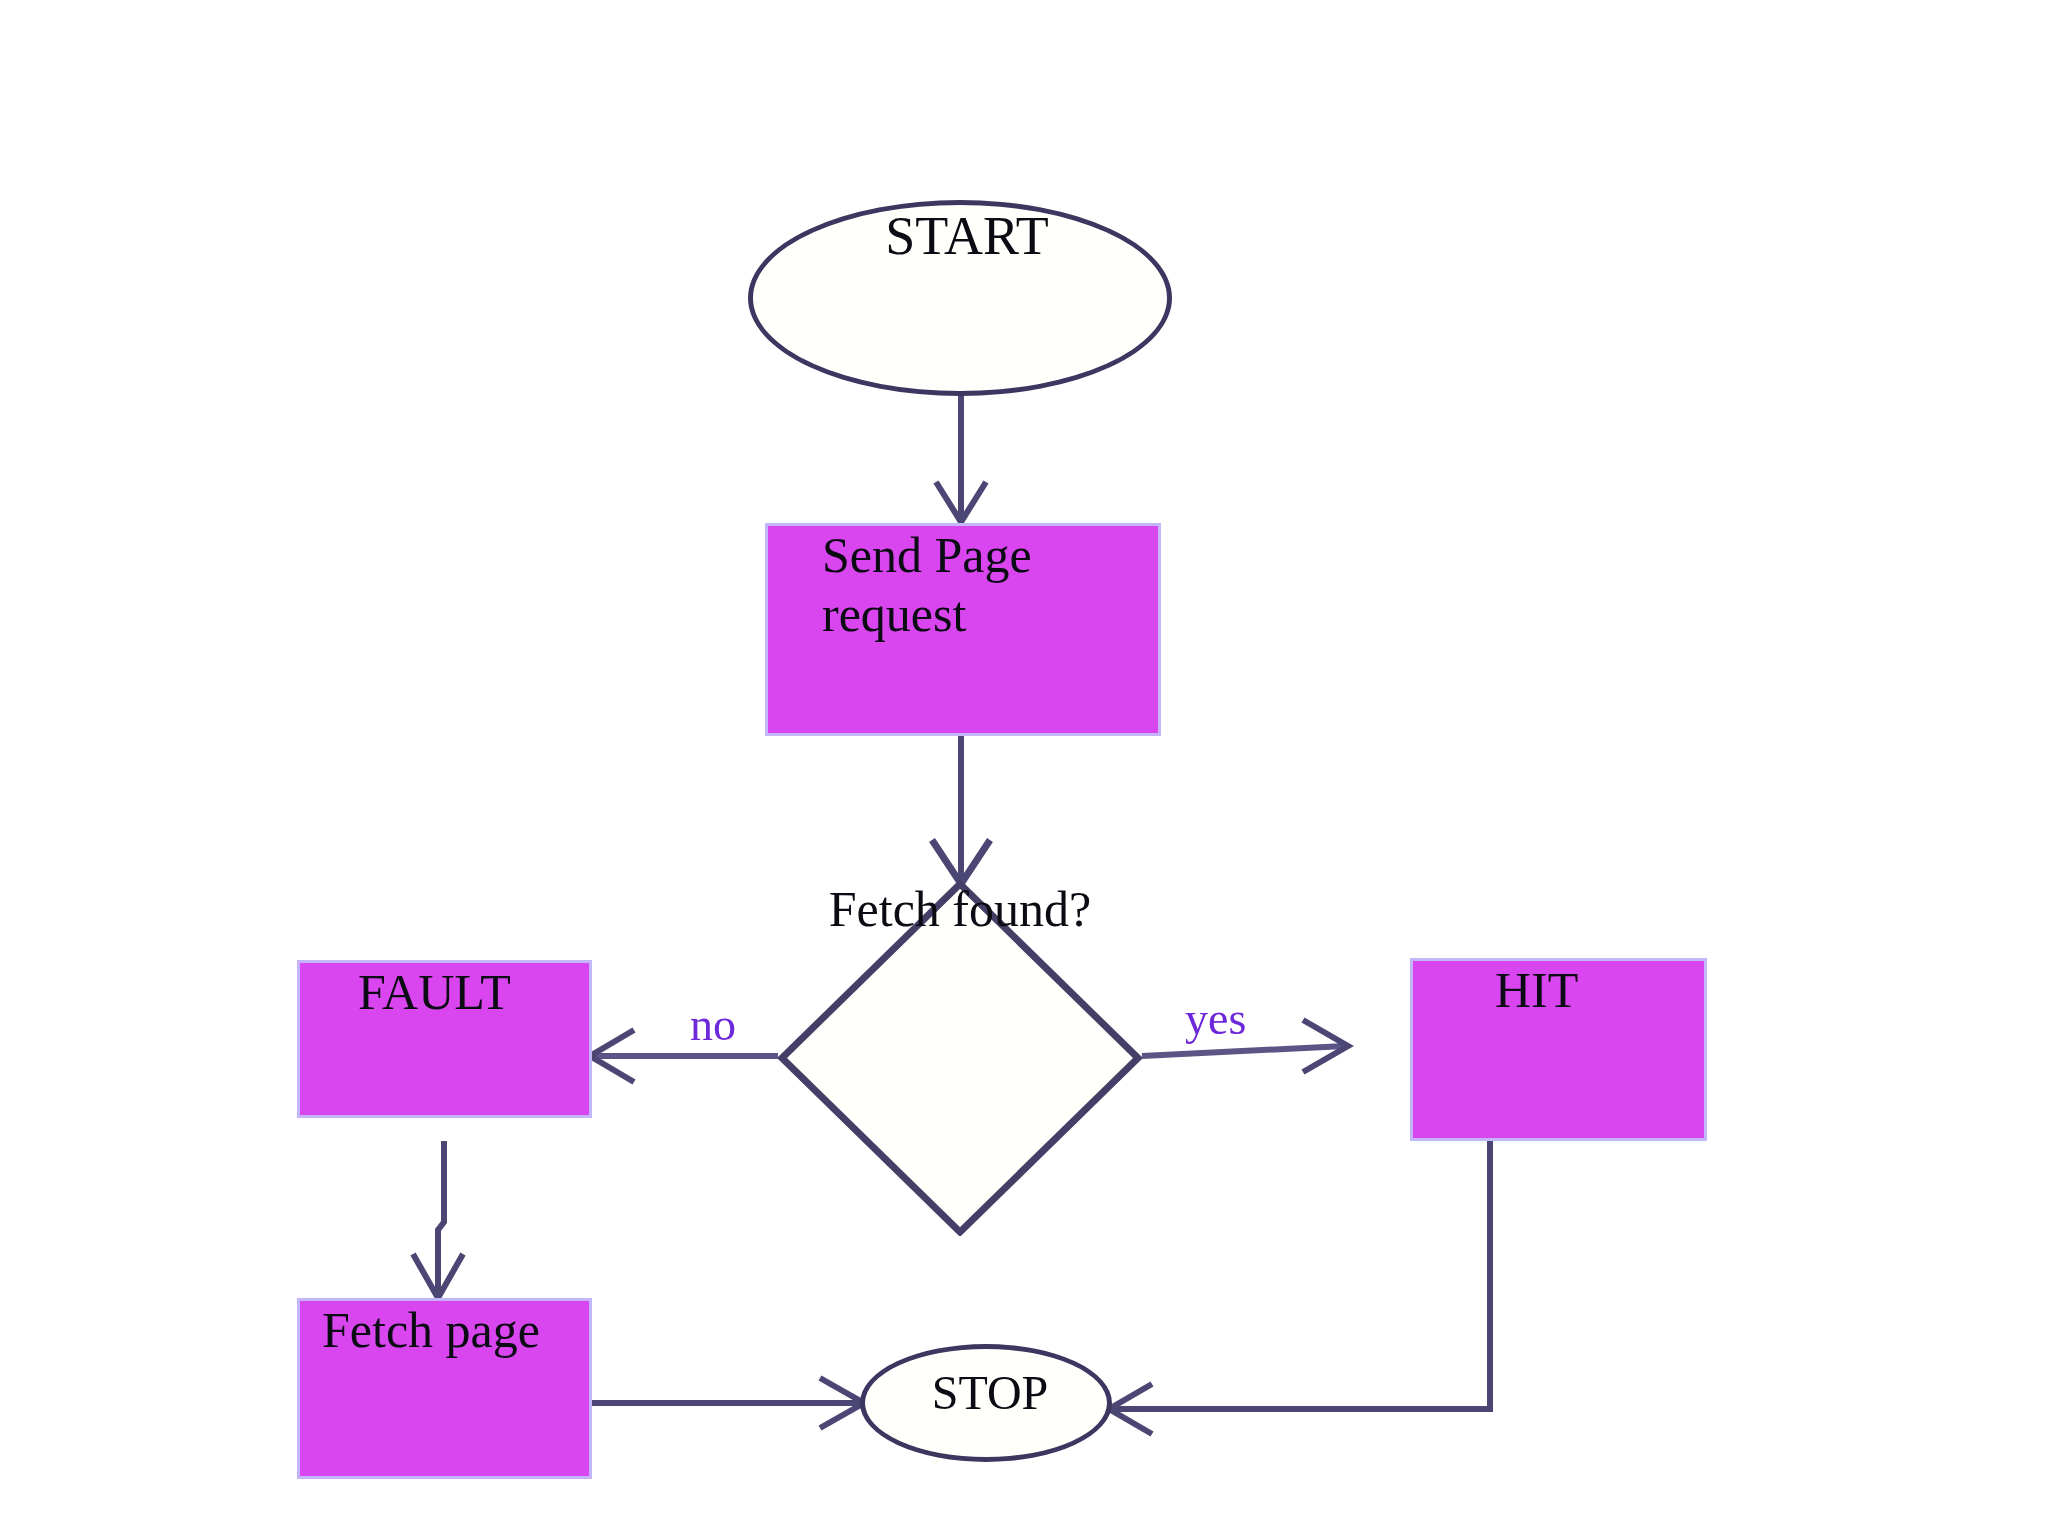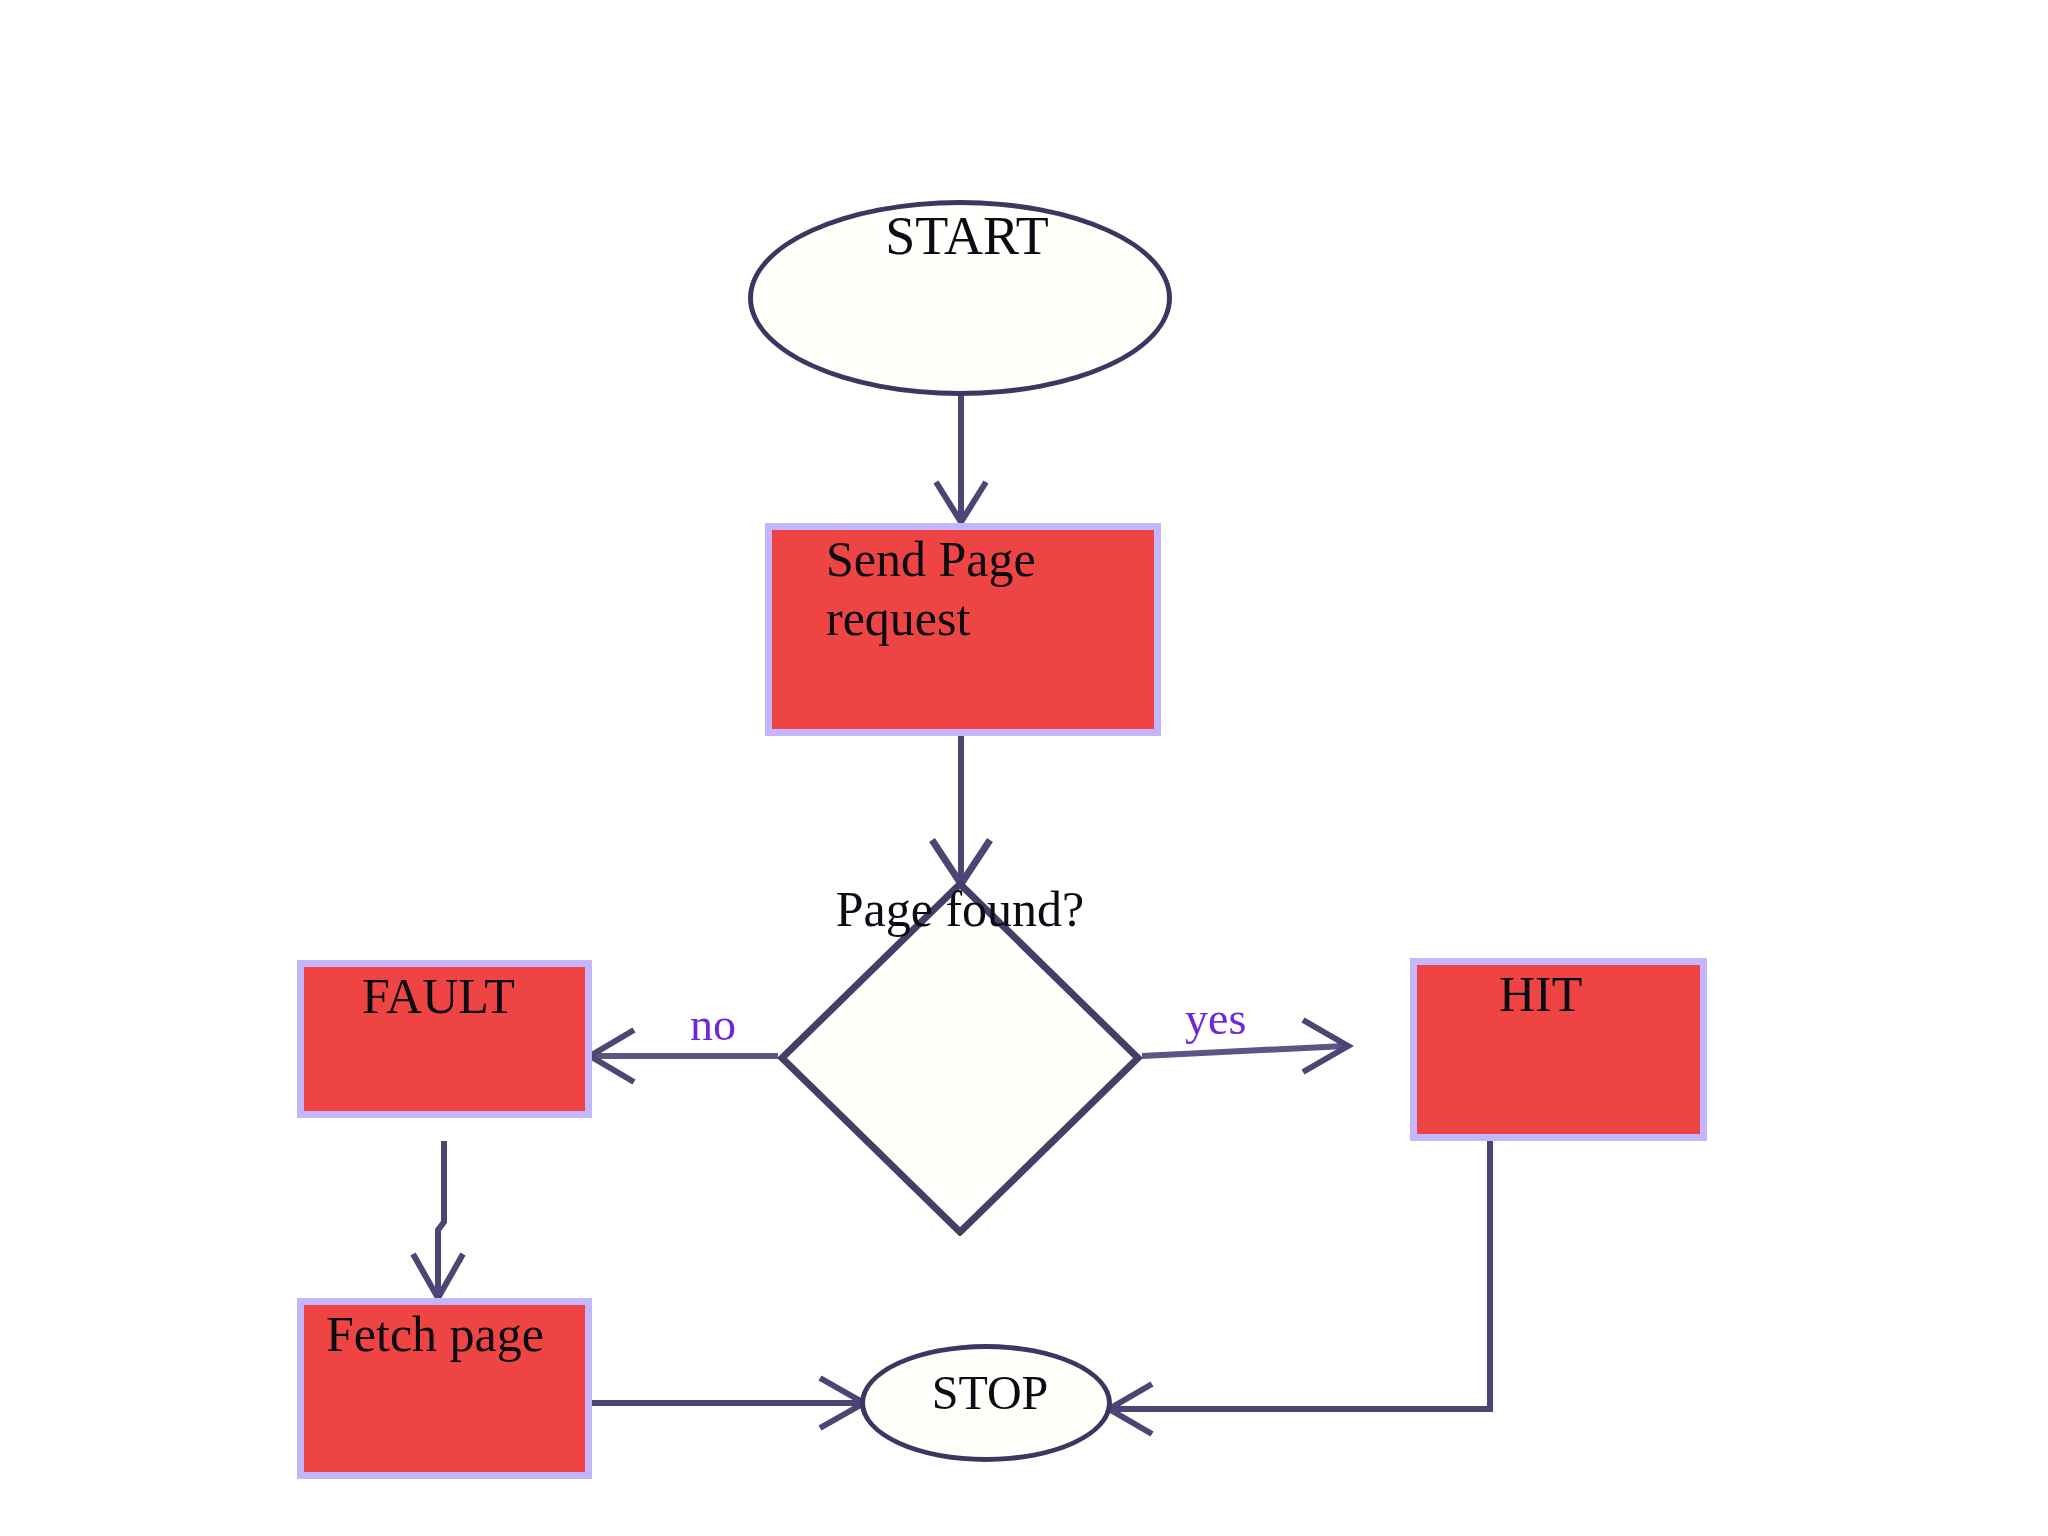--- a/index.html
+++ b/index.html
@@ -27,22 +27,22 @@
     pointer-events: none;
   }
   .node {
     position: absolute;
     box-sizing: border-box;
     display: flex;
     color: #0b0b14;
     line-height: 1.18;
   }
   .node.process {
-    border: 7px solid #c4b5fd;
-    background: #ef4444;
+    border: 3px solid #c4b5fd;
+    background: #d946ef;
     justify-content: flex-start;
   }
   .node.terminator {
     border: 5px solid #3b3760;
     background: #fffffb;
     border-radius: 50%;
     justify-content: center;
   }
   .node.decision {
     background: transparent;
@@ -166,21 +166,21 @@
   </div>
 
   <div class="node process" id="node-send-page-request">
     <span class="node-label"><span>Send Page</span><br><span>request</span></span>
   </div>
 
   <div class="node decision" id="node-page-found">
     <svg class="diamond-outline" viewBox="0 0 364 356" preserveAspectRatio="none" xmlns="http://www.w3.org/2000/svg">
       <polygon points="182,4 360,178 182,352 4,178" fill="#fffffc" stroke="#443f66" stroke-width="7" stroke-linejoin="miter" vector-effect="non-scaling-stroke"></polygon>
     </svg>
-    <span class="node-label" style="position:relative;z-index:2;">Page found?</span>
+    <span class="node-label" style="position:relative;z-index:2;">Fetch found?</span>
   </div>
 
   <div class="node process" id="node-fault">
     <span class="node-label">FAULT</span>
   </div>
 
   <div class="node process" id="node-hit">
     <span class="node-label">HIT</span>
   </div>
 

